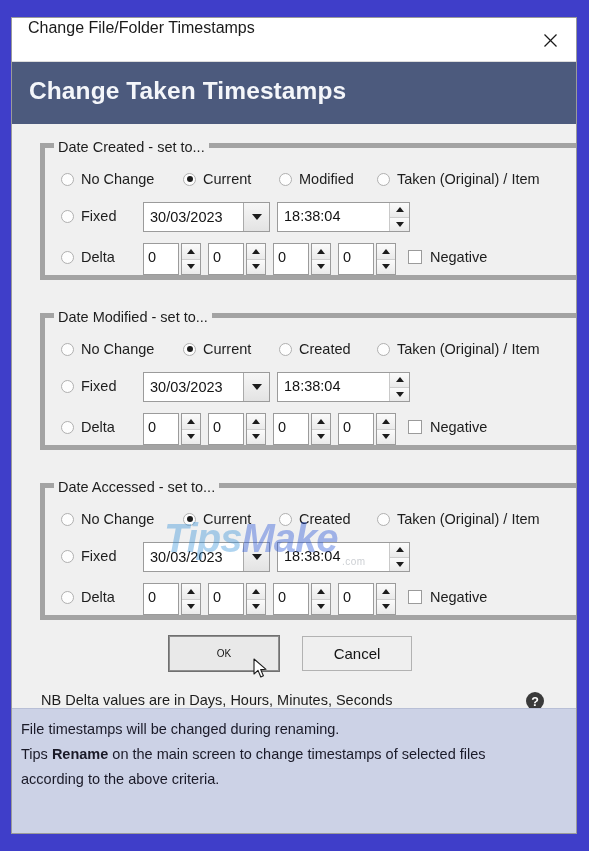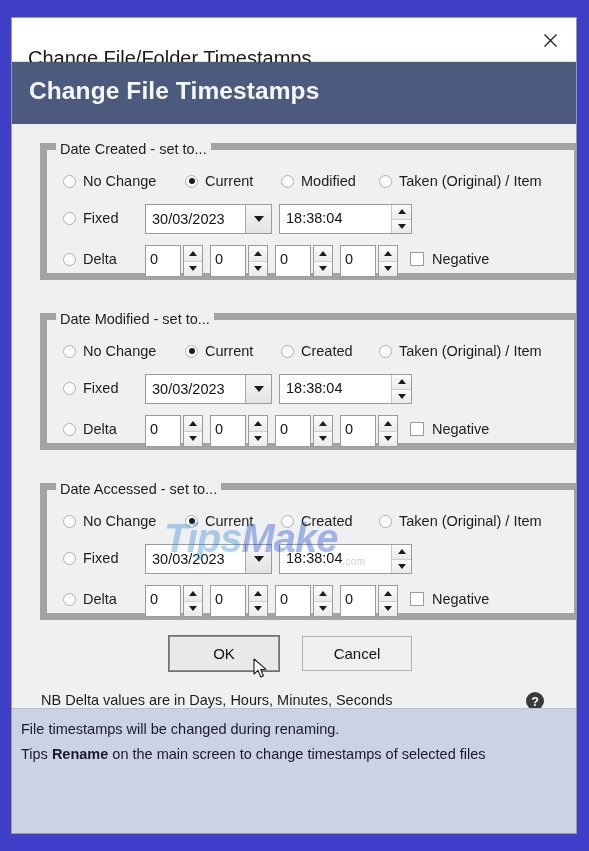--- a/index.html
+++ b/index.html
@@ -40,22 +40,22 @@
   #titlebar {
     position: relative;
     height: 44px;
     background: #ffffff;
     border-bottom: 1px solid #dcdcdc;
     box-sizing: border-box;
   }
   #titlebar-text {
     position: absolute;
     left: 16px;
-    top: 29px;
-    font-size: 20px;
+    top: 1px;
+    font-size: 16px;
     color: #1a1a1a;
     white-space: nowrap;
   }
   #close-btn {
     position: absolute;
     right: 9px;
     top: 8px;
     width: 34px;
     height: 28px;
     display: flex;
@@ -87,21 +87,21 @@
     position: relative;
     height: 584px;
     background: #f0f0f0;
   }
 
   
   .groupbox {
     position: absolute;
     left: 28px;
     width: 541px;
-    border: 7px solid #a3a3a3;
+    border: 5px solid #a3a3a3;
     box-sizing: border-box;
     background: transparent;
   }
   .group-created  { top: 19px;  height: 137px; }
   .group-modified { top: 189px; height: 137px; }
   .group-accessed { top: 359px; height: 137px; }
 
   .group-legend {
     position: absolute;
     left: 9px;
@@ -348,21 +348,21 @@
     top: 512px;
     width: 110px;
     height: 35px;
     background: #e9e9e9;
     border: 1px solid #8e8e8e;
     box-shadow: 0 0 0 1px #707070;
     box-sizing: border-box;
     display: flex;
     align-items: center;
     justify-content: center;
-    font-size: 15px;
+    font-size: 10px;
     color: #141414;
     cursor: pointer;
   }
   #cancel-button {
     position: absolute;
     left: 290px;
     top: 512px;
     width: 110px;
     height: 35px;
     background: #efefef;
@@ -471,21 +471,21 @@
       <div id="titlebar-text">Change File/Folder Timestamps</div>
       <div id="close-btn">
         <svg width="15" height="15" viewBox="0 0 15 15" aria-hidden="true">
           <line x1="1.5" y1="1.5" x2="13.5" y2="13.5" stroke="#1a1a1a" stroke-width="1.3"></line>
           <line x1="13.5" y1="1.5" x2="1.5" y2="13.5" stroke="#1a1a1a" stroke-width="1.3"></line>
         </svg>
       </div>
     </div>
 
     <div id="header">
-      <div id="header-title">Change File Timestamps</div>
+      <div id="header-title">Change Taken Timestamps</div>
     </div>
 
     <div id="body">
 
       <div class="groupbox group-created">
         <div class="group-legend">Date Created - set to...</div>
 
         <div class="radio-row">
           <div class="radio-clip">
             <div class="radio r-nochange">
@@ -829,16 +829,17 @@
             <text x="10" y="14.5" text-anchor="middle" font-family="'Liberation Sans', sans-serif" font-size="12.5" font-weight="bold" fill="#ffffff">?</text>
           </svg>
         </div>
       </div>
 
     </div>
 
     <div id="footer">
       <div class="footer-line fl1">File timestamps will be changed during renaming.</div>
       <div class="footer-line fl2"><span>Tips </span><b>Rename</b><span> on the main screen to change timestamps of selected files</span></div>
+      <div class="footer-line fl3">according to the above criteria.</div>
     </div>
 
   </div>
 </div>
 
 </body></html>

